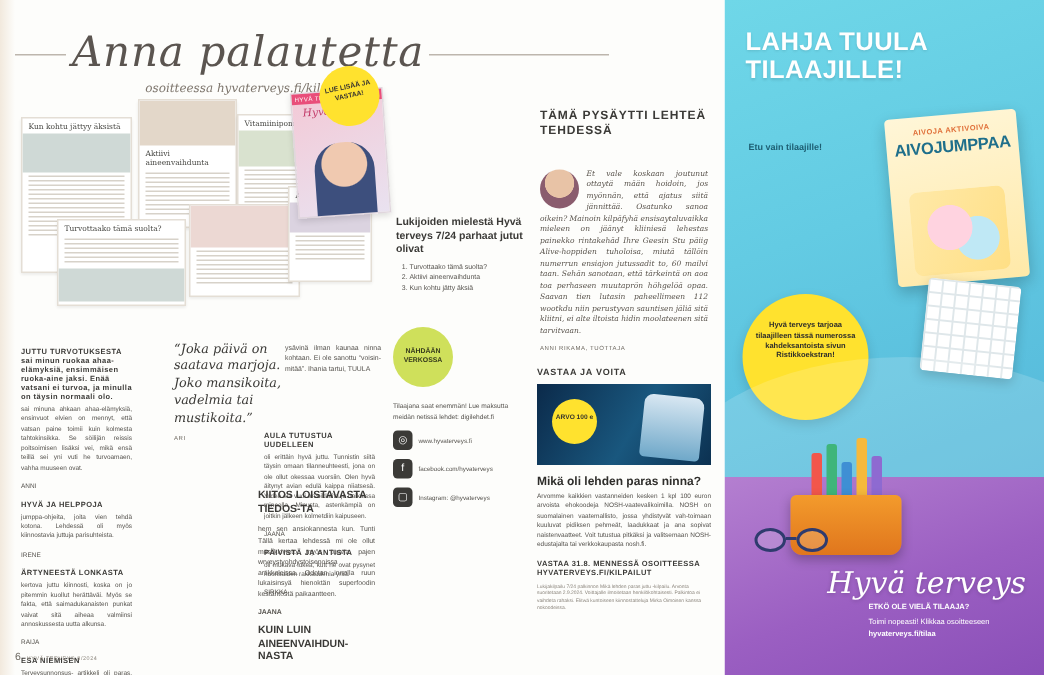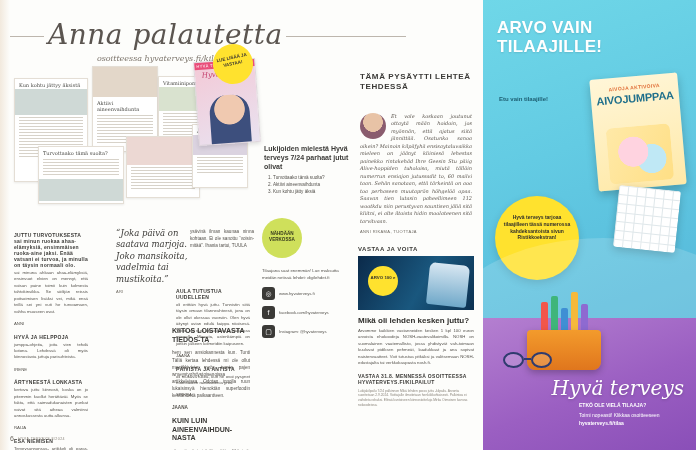--- a/index.html
+++ b/index.html
@@ -753,35 +753,35 @@
         <span class="soc-tx">Instagram: @hyvaterveys</span>
       </div>
     </div>
 
     <div class="voita">
       <h4>VASTAA JA VOITA</h4>
       <div style="position:relative;">
         <div class="nosh-img"></div>
         <div class="arvo-badge">ARVO 100 e</div>
       </div>
-      <div class="voita-title">Mikä oli lehden kesken juttu?</div>
+      <div class="voita-title">Mikä oli lehden paras ninna?</div>
       <div class="voita-body">Arvomme kaikkien vastanneiden kesken 1 kpl 100 euron arvoista ehokoodeja NOSH-vaatevalikoimilla. NOSH on suomalainen vaatemallisto, jossa yhdistyvät vah-toimaan kuuluvat pidiksen pehmeät, laadukkaat ja ana sopivat naistenvaatteet. Voit tutustua pitkäksi ja valitsemaan NOSH-edustajalta tai verkkokaupasta nosh.fi.</div>
       <div class="voita-sub">VASTAA 31.8. MENNESSÄ OSOITTEESSA HYVATERVEYS.FI/KILPAILUT</div>
       <div class="fineprint">Lukijakilpailu 7/24 palkinnon Mikä lehden paras juttu -kilpailu. Arvonta suoritetaan 2.9.2024. Voittajalle ilmoitetaan henkilökohtaisesti. Palkintoa ei vaihdeta rahaksi. Elitwä kuntoiseen kiinnostatteluja Mirka Oimoisen kanssa nokoodeissa.</div>
     </div>
 
     <div class="folio">
       <span class="num">6</span>
       <span class="mg">HYVÄ TERVEYS 8/2024</span>
     </div>
   </div>
 
   <div class="right-page">
     <div class="ad-top">
-      <div class="ad-head">ARVO VAIN TILAAJILLE!</div>
+      <div class="ad-head">LAHJA TUULA TILAAJILLE!</div>
       <div class="ad-etu">Etu vain tilaajille!</div>
 
       <div class="book">
         <div class="b-top">AIVOJA AKTIVOIVA</div>
         <div class="b-title">AIVOJUMPPAA</div>
         <div class="b-art"></div>
       </div>
 
       <div class="grid-card"></div>
       <div class="yellow-circle">Hyvä terveys tarjoaa tilaajilleen tässä numerossa kahdeksantoista sivun Ristikkoekstran!</div>

